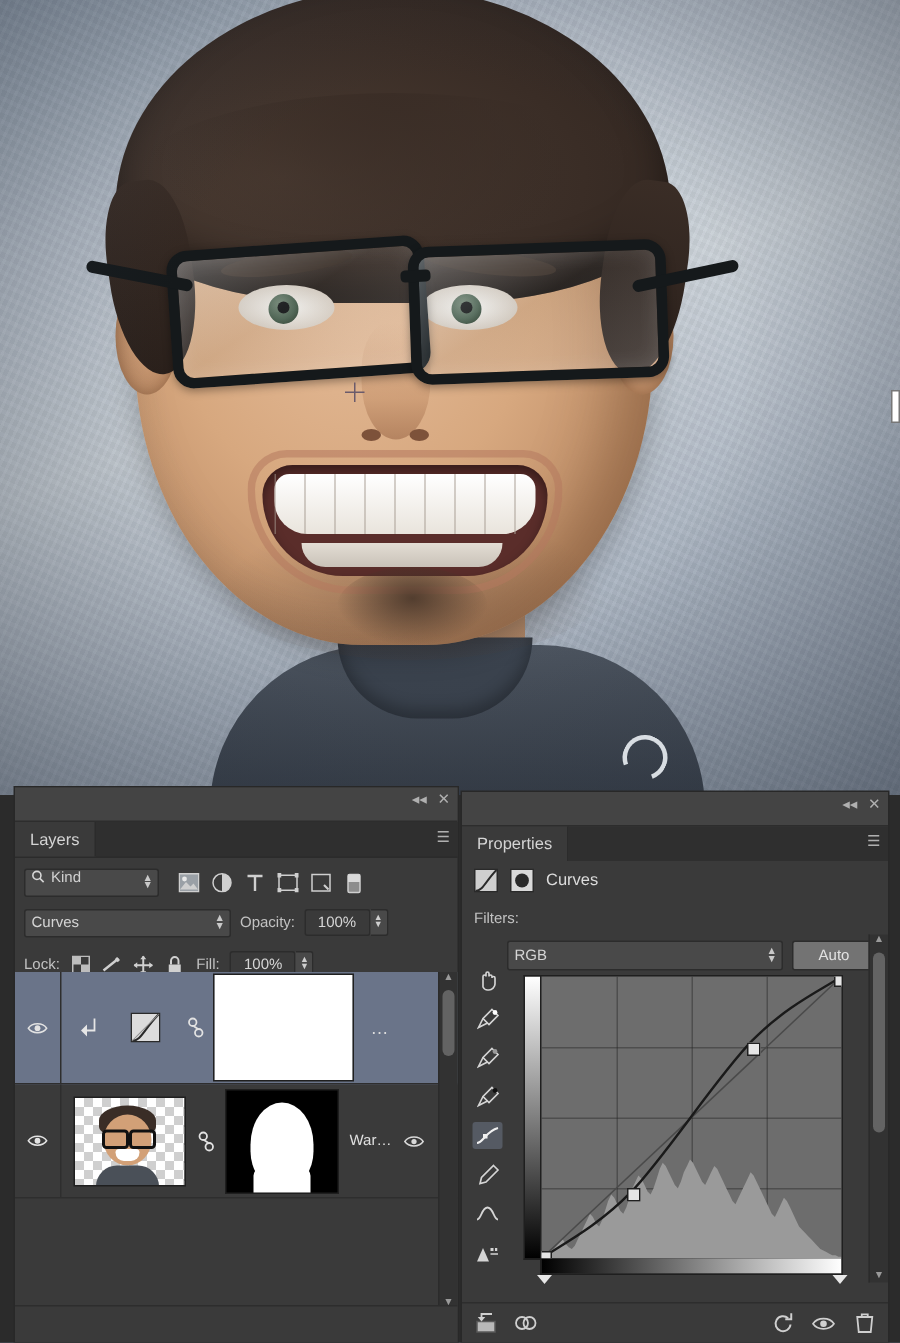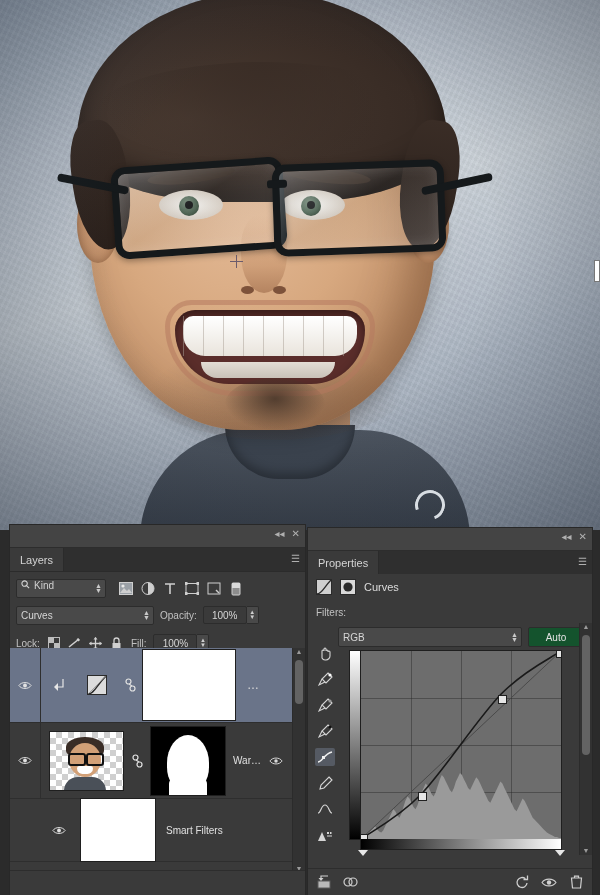--- a/index.html
+++ b/index.html
@@ -294,21 +294,21 @@
     display:flex;align-items:center;padding:0 4px;font-size:10px;color:#d6d6d6;position:relative;
   }
   .preset-select .arrows{position:absolute;right:3px;top:3px;font-size:7px;line-height:5px;color:#c9c9c9;}
   .chan-row{height:26px;display:flex;align-items:center;gap:6px;padding:0 8px 0 30px;}
   .chan-select{
     flex:1;height:18px;background:#494949;border:1px solid #2c2c2c;border-radius:2px;
     display:flex;align-items:center;padding:0 4px;font-size:10px;color:#d6d6d6;position:relative;
   }
   .chan-select .arrows{position:absolute;right:3px;top:4px;font-size:7px;line-height:5px;color:#c9c9c9;}
   .auto-btn{
-    width:54px;height:18px;background:#14532d;border:1px solid #2c2c2c;border-radius:2px;
+    width:54px;height:18px;background:#737373;border:1px solid #2c2c2c;border-radius:2px;
     font-size:10px;color:#e2e2e2;display:flex;align-items:center;justify-content:center;text-align:right;
   }
   .curve-area{position:absolute;left:30px;top:122px;width:222px;height:200px;}
   .tools-col{position:absolute;left:6px;top:120px;width:22px;display:flex;flex-direction:column;gap:8px;align-items:center;}
   .tool-ic{width:20px;height:18px;display:flex;align-items:center;justify-content:center;color:#d5d5d5;border-radius:2px;}
   .tool-ic.active{background:#555a63;}
   .curve-box{position:absolute;left:22px;top:0;width:200px;height:188px;background:#6d6d6d;border:1px solid #1f1f1f;overflow:hidden;}
   .grid-l{position:absolute;background:rgba(40,40,40,.45);}
   .hist{position:absolute;left:0;bottom:0;width:100%;height:70px;}
   .curve-line{position:absolute;left:0;top:0;}
@@ -555,30 +555,20 @@
         </div>
         <div class="layer-name" style="margin-left:7px;width:34px">War…</div>
         <div style="display:flex;align-items:center;justify-content:center;width:18px">
           <svg width="14" height="10" viewBox="0 0 16 11">
               <path d="M1 5.5 C4 1 12 1 15 5.5 C12 10 4 10 1 5.5 Z" fill="none" stroke="#d8d8d8" stroke-width="1.1"></path>
               <circle cx="8" cy="5.5" r="2" fill="#d8d8d8"></circle>
             </svg>
         </div>
       </div>
 
-      <div class="layer-row lr3">
-        <div class="eye-cell" style="margin-left:34px">
-          <svg class="eye-ic" viewBox="0 0 16 11">
-              <path d="M1 5.5 C4 1 12 1 15 5.5 C12 10 4 10 1 5.5 Z" fill="none" stroke="#e2e2e2" stroke-width="1.1"></path>
-              <circle cx="8" cy="5.5" r="2.2" fill="#e2e2e2"></circle>
-            </svg>
-        </div>
-        <div class="thumb-white" style="margin-left:6px"></div>
-        <div class="layer-name" style="margin-left:10px">Smart Filters</div>
-      </div>
     </div>
 
     <div class="scroll-track">
       <div class="scroll-arrow" style="top:0">▲</div>
       <div class="scroll-thumb" style="top:12px"></div>
       <div class="scroll-arrow" style="bottom:0">▼</div>
     </div>
 
     <div class="layers-footer"></div>
   </div>

